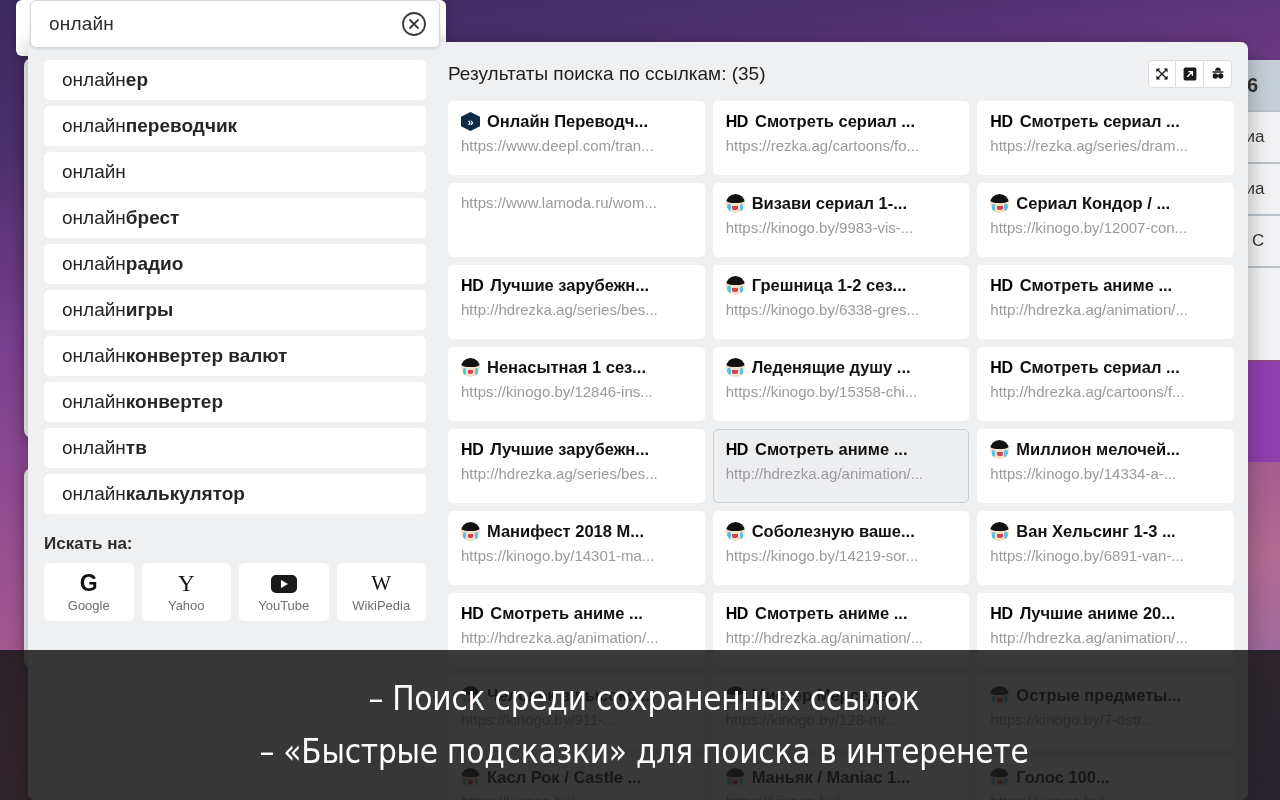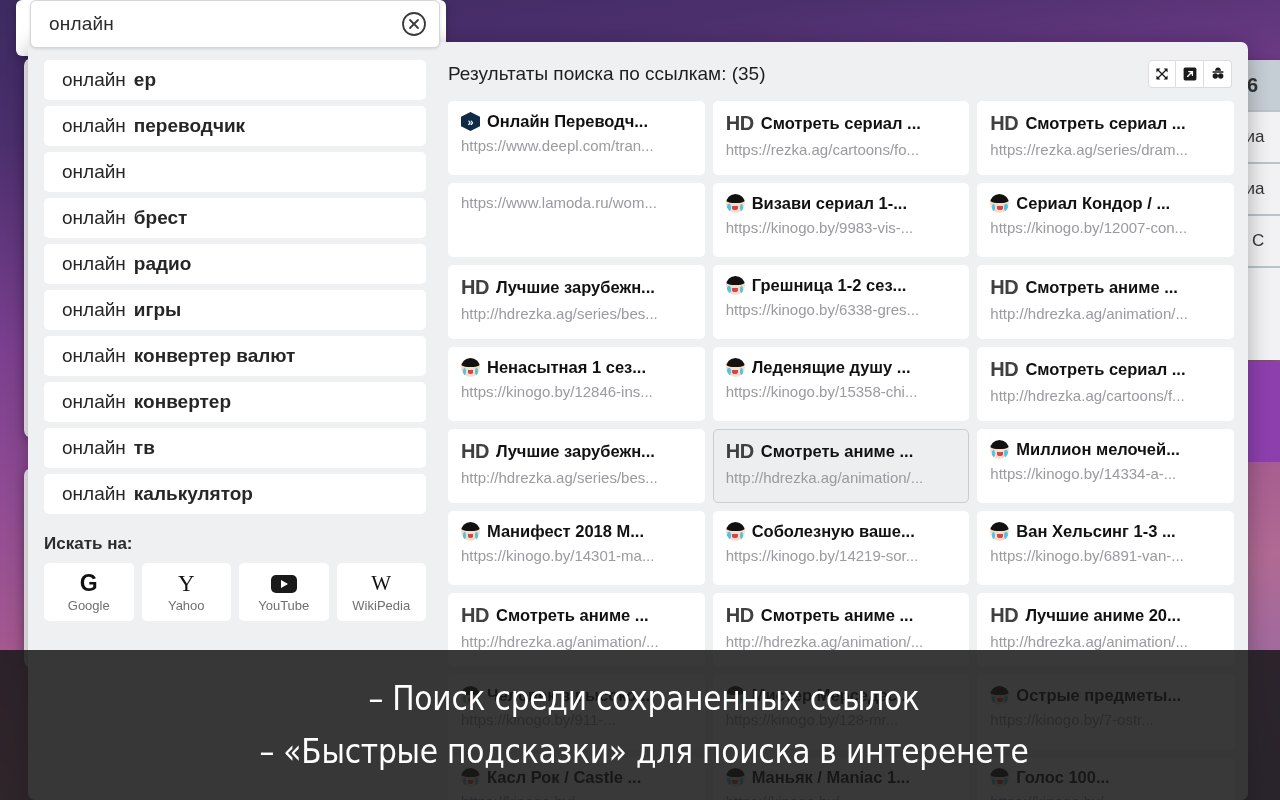--- a/index.html
+++ b/index.html
@@ -80,21 +80,21 @@
     height: 40px;
     margin-bottom: 6px;
     display: flex; align-items: center;
     padding-left: 18px;
     font-size: 19px; color: #262626;
     white-space: nowrap; overflow: hidden;
     cursor: pointer;
   }
   .sugg b { font-weight: bold; }
   .sugg .pre { font-weight: normal; }
-  .sugg .pre + b { margin-left: 8px; }
+  .sugg .pre + b { margin-left: 0; }
 
   #engines-title {
     text-align: left;
     font-size: 17px; font-weight: bold; color: #2c2c2c;
     margin: 14px 0 9px 0;
   }
   #engines {
     display: flex; gap: 8px; justify-content: space-between;
   }
   .engine {
@@ -163,21 +163,21 @@
     white-space: nowrap; overflow: hidden;
     margin-bottom: 6px;
   }
   .card-title .txt { overflow: hidden; text-overflow: ellipsis; white-space: nowrap; }
   .card-url {
     font-size: 15px; color: #9a9a9f;
     white-space: nowrap; overflow: hidden; text-overflow: ellipsis;
   }
   
   .fav { flex: 0 0 auto; display:flex; align-items:center; justify-content:center; }
-  .fav-hd { font-size: 20px; font-weight: bold; color: #404040; letter-spacing: -.4px; }
+  .fav-hd { font-size: 16px; font-weight: bold; color: #000000; letter-spacing: -.4px; }
   .fav-la { font-family: "Liberation Serif", serif; font-style: italic; font-weight: bold; font-size: 18px; color:#111; }
   .fav-deepl {
     width: 19px; height: 19px; background: #0f2b46;
     clip-path: polygon(50% 0%, 100% 25%, 100% 75%, 50% 100%, 0% 75%, 0% 25%);
     display:flex; align-items:center; justify-content:center;
     color: #fff; font-size: 11px; font-weight: bold;
   }
   .face {
     width: 19px; height: 19px; position: relative; border-radius: 50%;
     background: #f6dfc8; overflow: hidden; flex: 0 0 auto;

